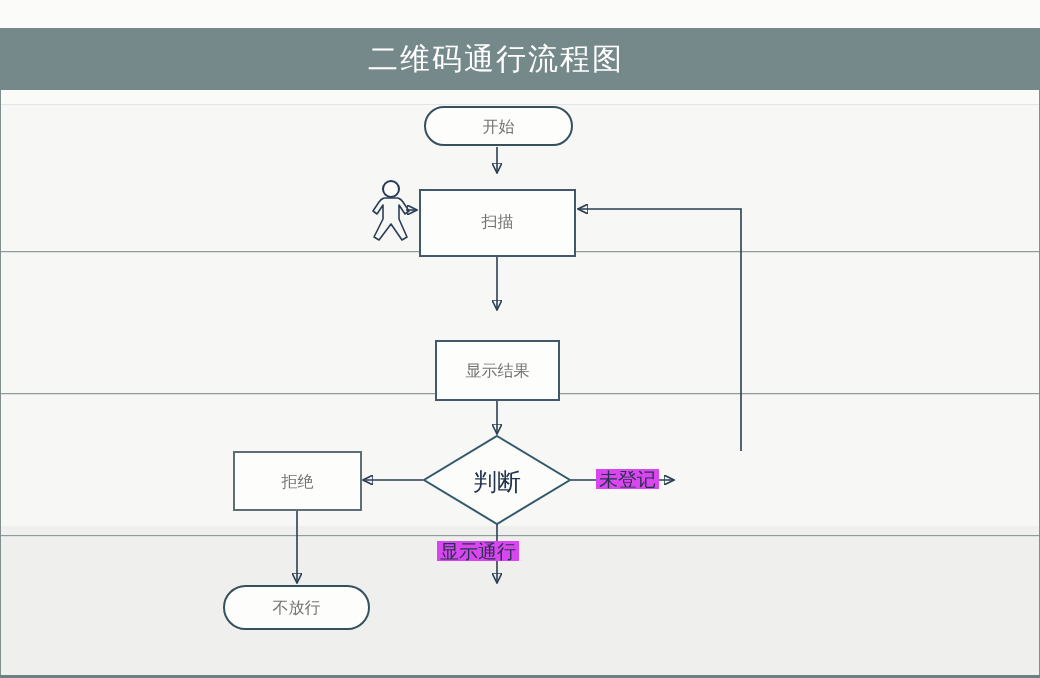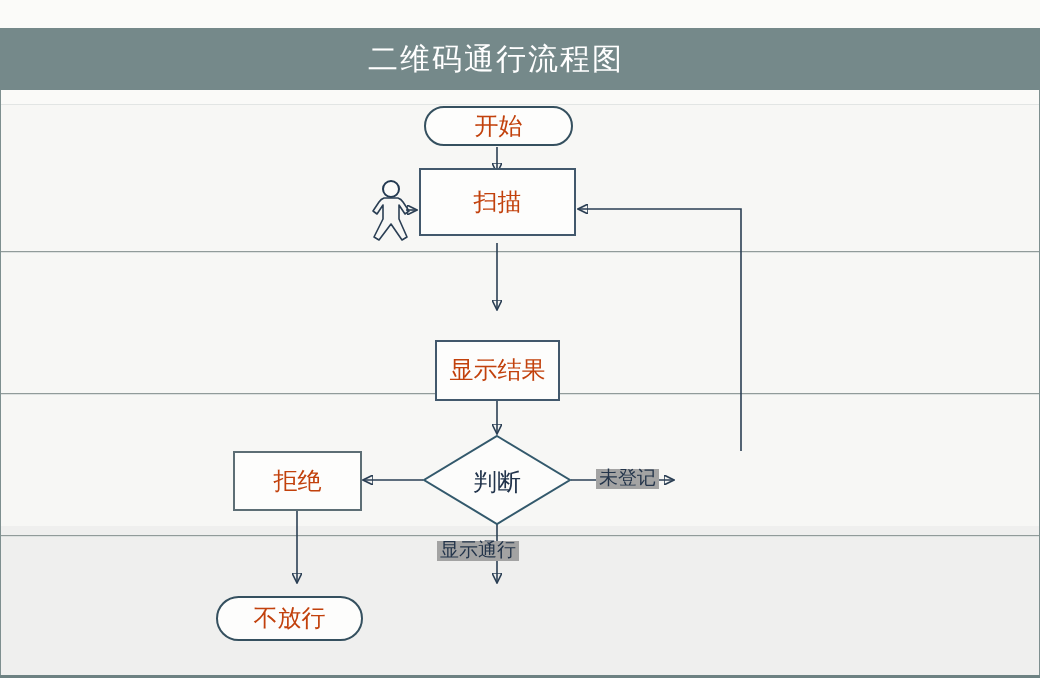--- a/index.html
+++ b/index.html
@@ -32,32 +32,32 @@
   .bottom-bar{position:absolute;left:0;top:675px;width:1040px;height:3px;background:#6d8182;}
 
   
   svg.connectors{position:absolute;left:0;top:0;width:1040px;height:678px;z-index:5;pointer-events:none;}
   svg.connectors path, svg.connectors polyline{fill:none;stroke:#2b3f54;stroke-width:1.6;}
 
   
   .node{
     position:absolute;z-index:10;background:#fdfdfc;
     display:flex;flex-direction:column;align-items:center;justify-content:center;
-    color:#c2410c;font-size:24px;line-height:29px;text-align:center;
+    color:#737373;font-size:16px;line-height:29px;text-align:center;
     box-sizing:border-box;
   }
   .terminator{border:2px solid #35505f;border-radius:23px;}
   .process{border:2px solid #42586c;}
   .process.gray{border-color:#5d6e75;}
   .decision-label{
     position:absolute;z-index:11;color:#22344c;font-size:24px;text-align:center;background:transparent;
   }
   .edge-label{
-    position:absolute;z-index:12;background:#a3a3a3;color:#23344a;
-    font-size:19px;line-height:20px;padding:0 3px;white-space:nowrap;font-family:Liberation Mono, monospace;
+    position:absolute;z-index:12;background:#d946ef;color:#23344a;
+    font-size:19px;line-height:20px;padding:0 3px;white-space:nowrap;
   }
   .diamond-layer{position:absolute;left:0;top:0;width:1040px;height:678px;z-index:9;pointer-events:none;}
 </style>
 </head>
 <body>
 
 <div id="page">
 
   <div class="top-strip"></div>
 
@@ -98,36 +98,36 @@
       <path d="M 384 198 Q 381 199 379 202 L 373 211 L 377 214 L 383 205
                L 383 219 L 374 237 L 379 240 L 391 224 L 402 240 L 407 237
                L 399 219 L 399 205 L 405 214 L 409 211 L 403 202 Q 401 199 398 198 Z" fill="#fbfbfa" stroke="#243a52" stroke-width="2" stroke-linejoin="round"></path>
     </g>
   </svg>
 
   <div class="node terminator" style="left:424px;top:106px;width:149px;height:40px;">
     <span>开始</span>
   </div>
 
-  <div class="node process" style="left:419px;top:168px;width:157px;height:68px;">
+  <div class="node process" style="left:419px;top:189px;width:157px;height:68px;font-family:Liberation Mono, monospace;">
     <span>扫描</span>
   </div>
 
   <div class="node process" style="left:435px;top:312px;width:125px;height:61px;margin-top:28px;">
     <span>显示结果</span>
   </div>
 
   <div class="decision-label" style="left:447px;top:466px;width:100px;">判断</div>
 
   <div class="node process gray" style="left:233px;top:451px;width:129px;height:60px;align-items:center;">
     <span>拒绝</span>
   </div>
 
 
-  <div class="node terminator" style="left:216px;top:585px;width:147px;height:45px;margin-top:11px;">
+  <div class="node terminator" style="left:223px;top:585px;width:147px;height:45px;">
     <span>不放行</span>
   </div>
 
 
   <div class="edge-label" style="left:596px;top:469px;">未登记</div>
 
   <div class="edge-label" style="left:437px;top:541px;">显示通行</div>
 
   <div class="bottom-bar"></div>
 

